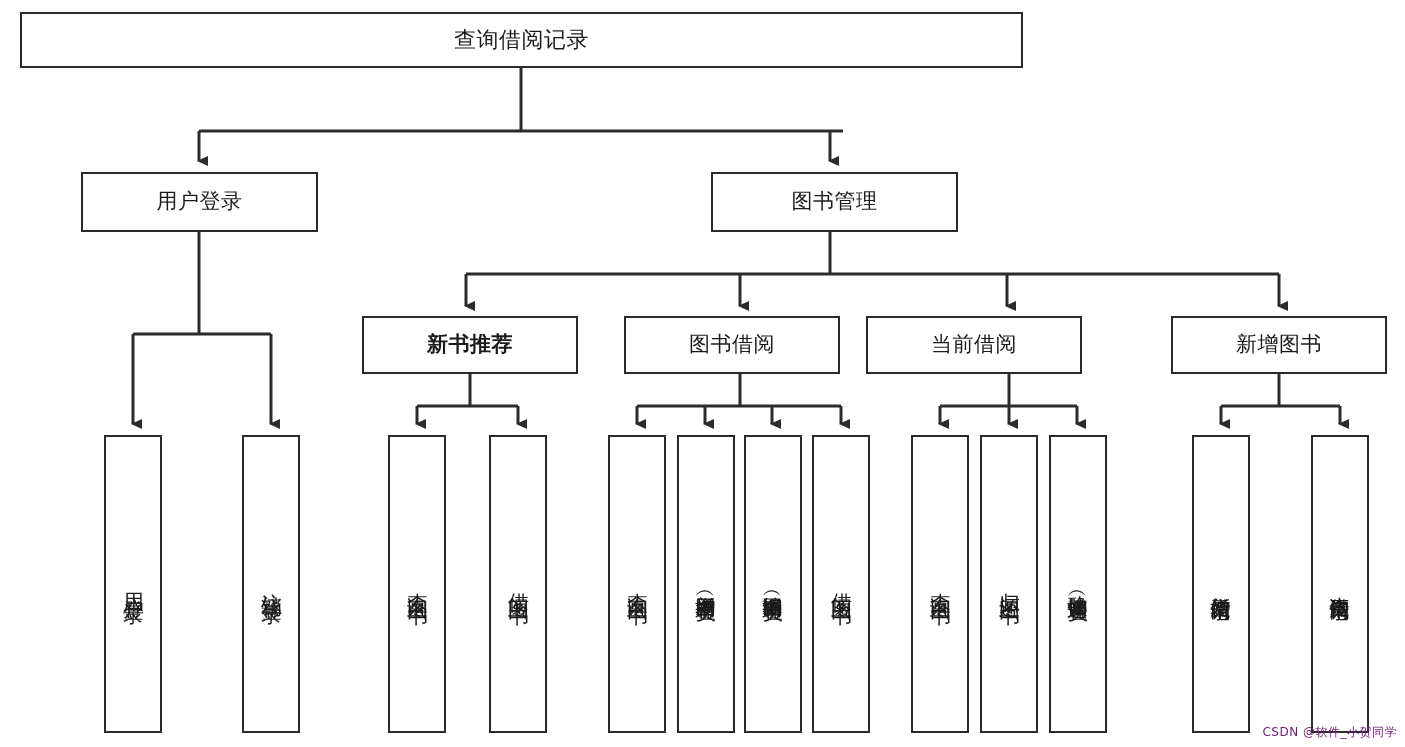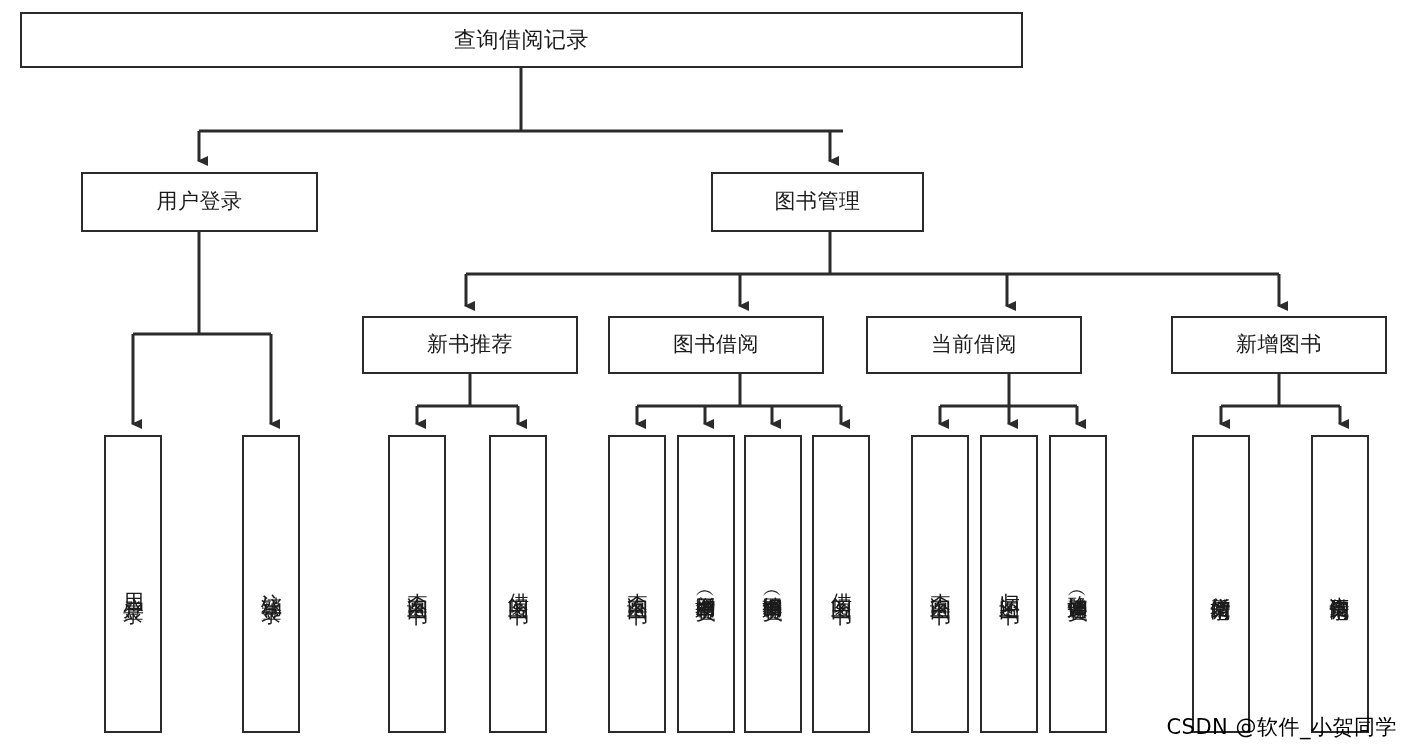--- a/index.html
+++ b/index.html
@@ -62,22 +62,22 @@
     white-space: nowrap;
   }
   .node.v.tight .lbl {
     letter-spacing: 1px;
     font-size: 20px;
   }
   .watermark {
     position: absolute;
     right: 8px;
     bottom: 6px;
-    font-size: 21px;
-    color: #000000;
+    font-size: 12px;
+    color: #701a75;
     white-space: nowrap;
     letter-spacing: 0.5px;
   }
 </style>
 </head>
 <body>
 
 <div id="canvas">
 
   <svg class="edges" viewBox="0 0 1405 747">
@@ -130,28 +130,28 @@
     </g>
   </svg>
 
   <div class="node h root" style="left:20px; top:12px; width:1003px; height:56px;">
     <span class="lbl">查询借阅记录</span>
   </div>
 
   <div class="node h" style="left:81px; top:172px; width:237px; height:60px;">
     <span class="lbl">用户登录</span>
   </div>
-  <div class="node h" style="left:711px; top:172px; width:213px; height:60px;">
+  <div class="node h" style="left:711px; top:172px; width:247px; height:60px;">
     <span class="lbl">图书管理</span>
   </div>
 
-  <div class="node h" style="left:362px; top:316px; width:216px; height:58px;">
+  <div class="node h" style="left:362px; top:316px; width:216px; height:58px;font-weight:bold;">
     <span class="lbl">新书推荐</span>
   </div>
-  <div class="node h" style="left:608px; top:316px; width:216px; height:58px;">
+  <div class="node h" style="left:624px; top:316px; width:216px; height:58px;">
     <span class="lbl">图书借阅</span>
   </div>
   <div class="node h" style="left:866px; top:316px; width:216px; height:58px;">
     <span class="lbl">当前借阅</span>
   </div>
   <div class="node h" style="left:1171px; top:316px; width:216px; height:58px;">
     <span class="lbl">新增图书</span>
   </div>
 
   <div class="node v" style="left:104px; top:435px; width:58px; height:298px;">

